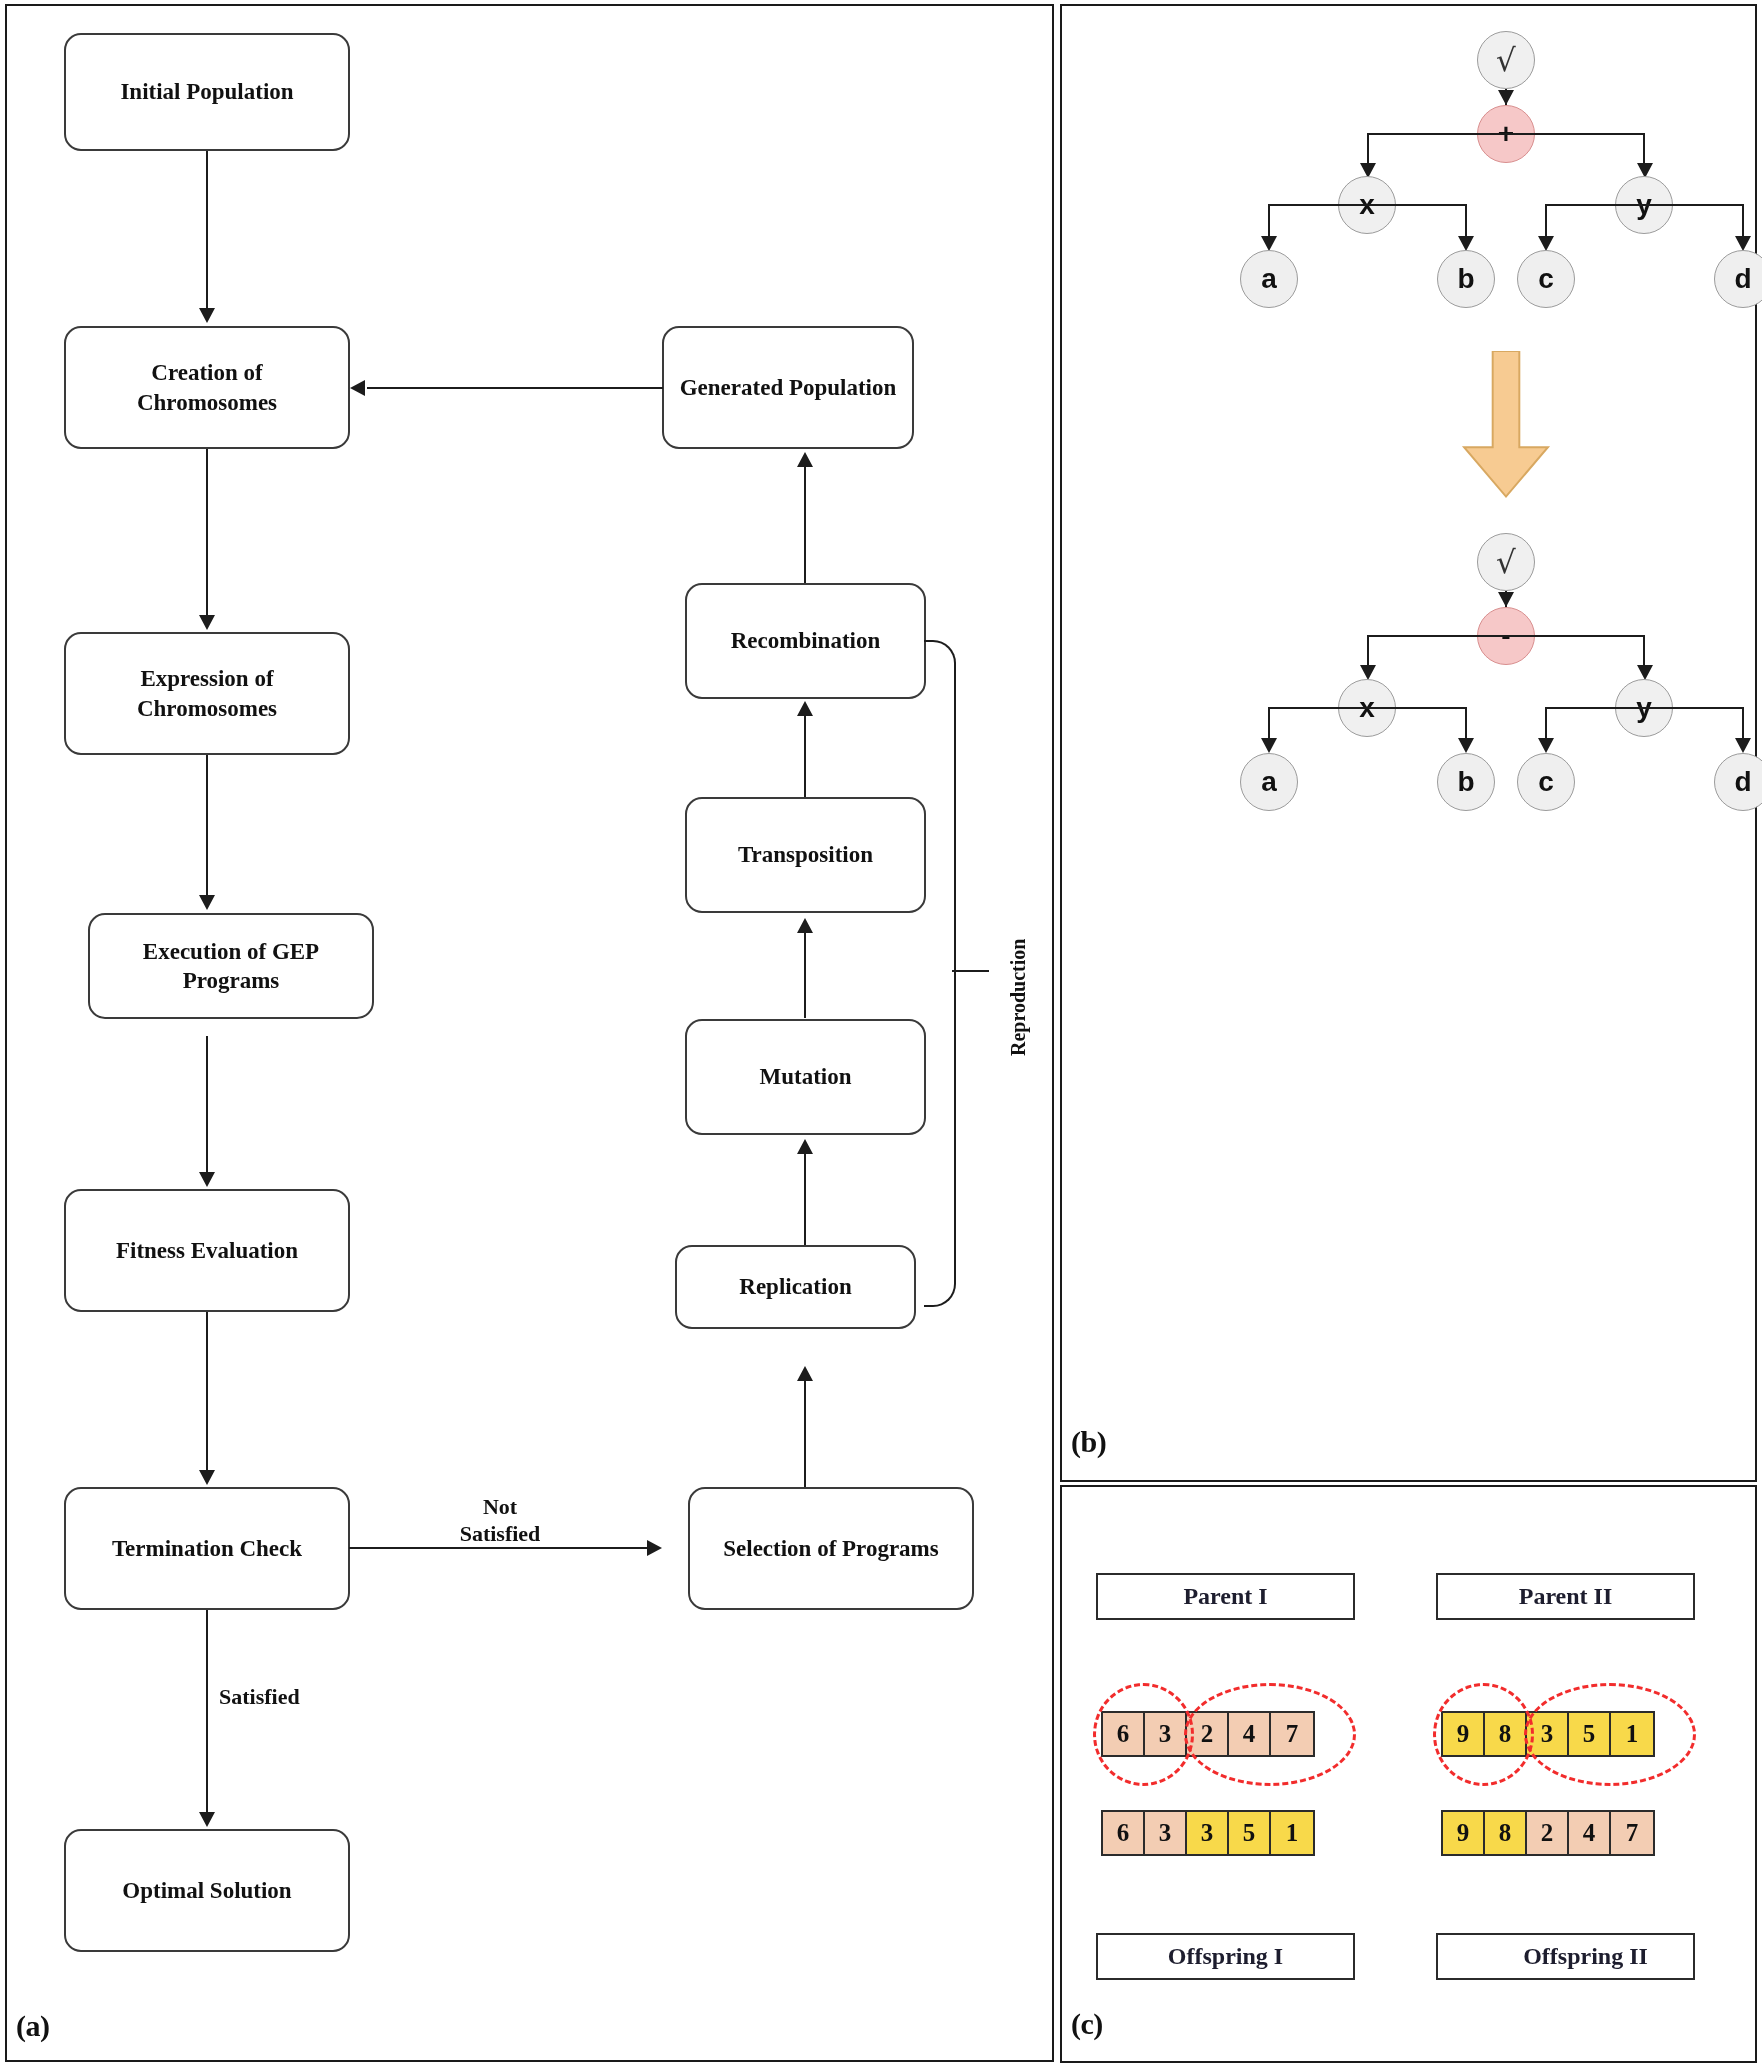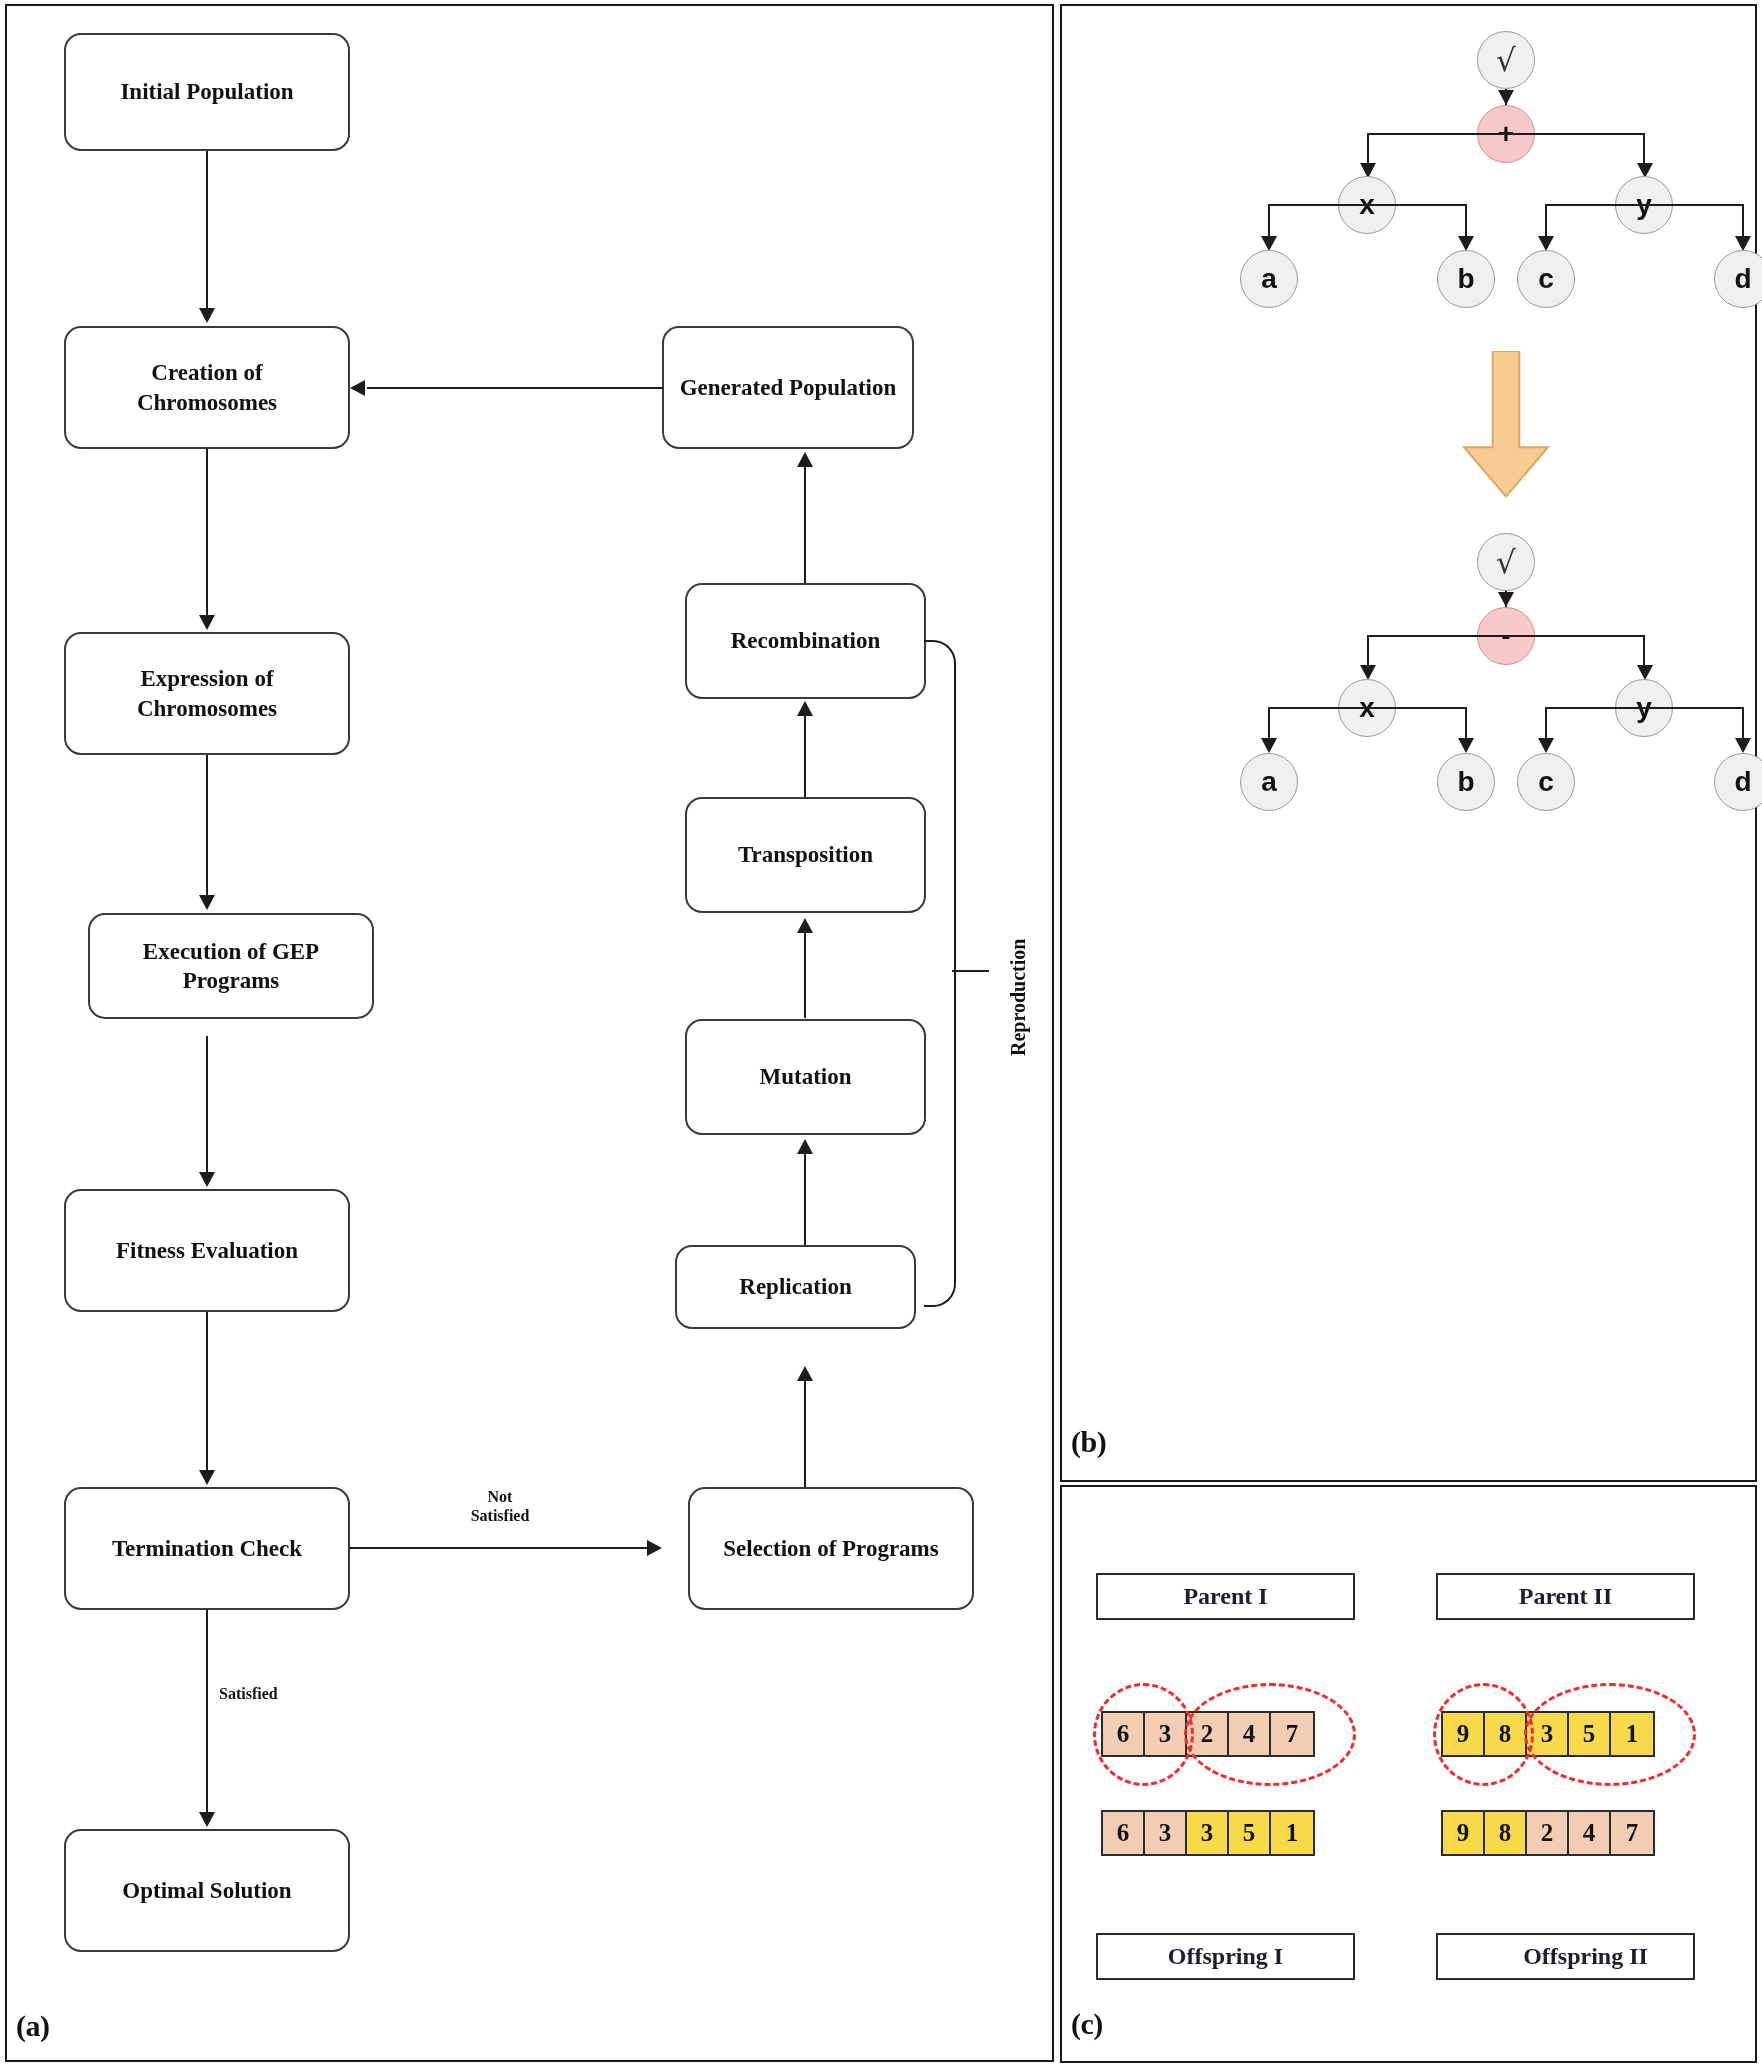--- a/index.html
+++ b/index.html
@@ -27,21 +27,21 @@
   .arrow-d{position:absolute;width:0;height:0;border-left:8px solid transparent;
            border-right:8px solid transparent;border-top:15px solid #1c1c1c;}
   .arrow-u{position:absolute;width:0;height:0;border-left:8px solid transparent;
            border-right:8px solid transparent;border-bottom:15px solid #1c1c1c;}
   .arrow-r{position:absolute;width:0;height:0;border-top:8px solid transparent;
            border-bottom:8px solid transparent;border-left:15px solid #1c1c1c;}
   .arrow-l{position:absolute;width:0;height:0;border-top:8px solid transparent;
            border-bottom:8px solid transparent;border-right:15px solid #1c1c1c;}
 
   .edgelabel{position:absolute;font-family:"Liberation Serif",serif;font-weight:bold;
-             font-size:16px;color:#111;text-align:center;line-height:1.22;}
+             font-size:22px;color:#111;text-align:center;line-height:1.22;}
 
   .rotlabel{position:absolute;font-family:"Liberation Serif",serif;font-weight:bold;
             font-size:20px;color:#111;transform:rotate(-90deg);transform-origin:left top;
             white-space:nowrap;}
 
   
   .brace{position:absolute;border:2px solid #1c1c1c;border-left:none;
          border-top-right-radius:23px;border-bottom-right-radius:23px;background:transparent;}
   .brace-stub{position:absolute;height:0;border-top:2px solid #1c1c1c;}
 

